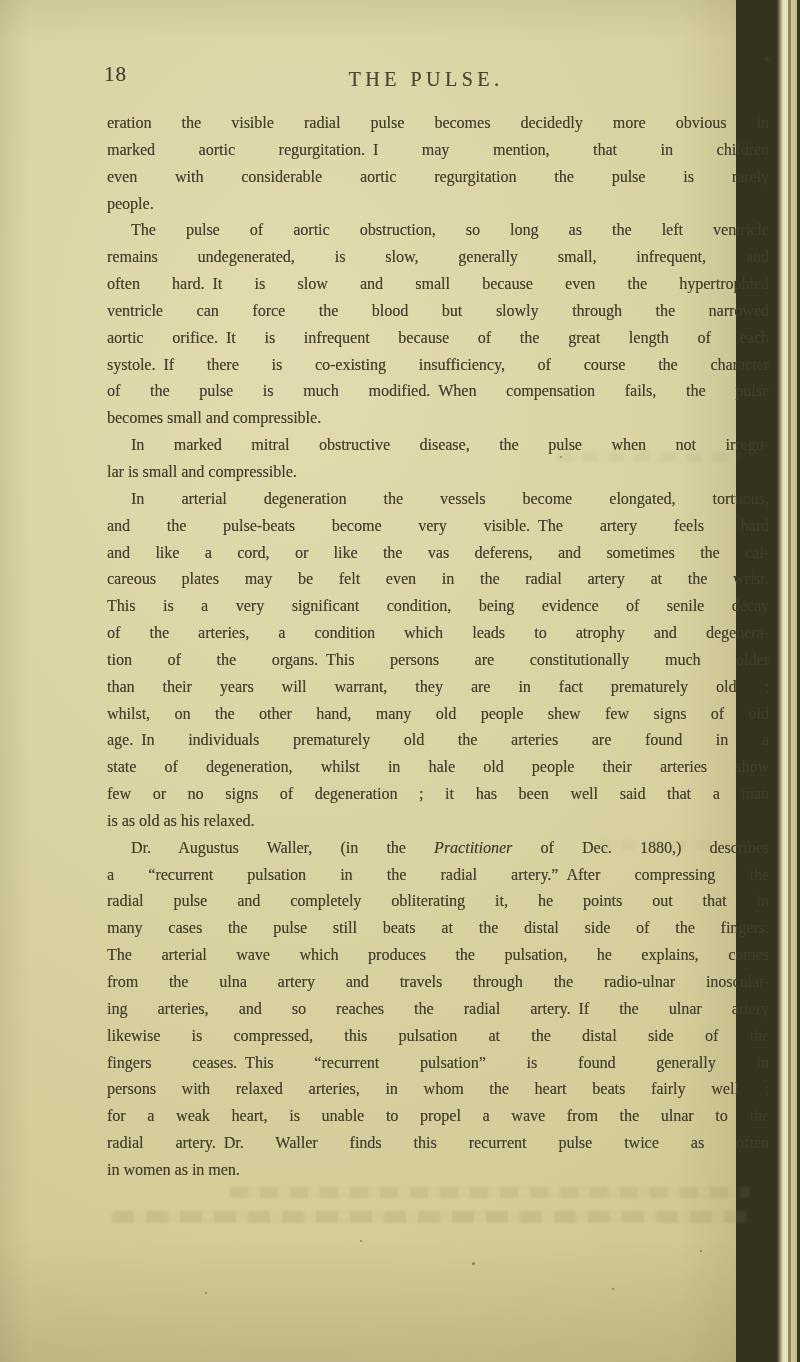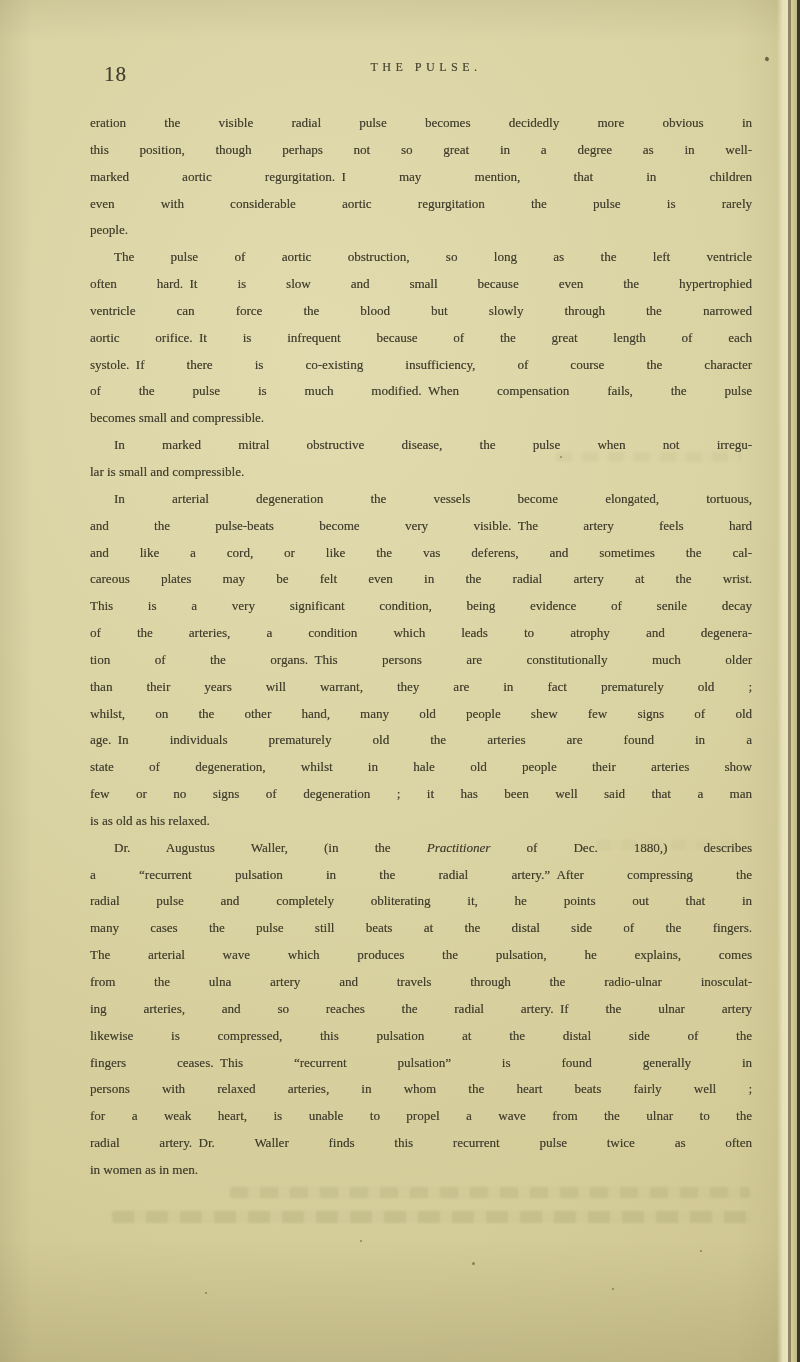--- a/index.html
+++ b/index.html
@@ -7,21 +7,21 @@
     padding: 0;
     width: 800px;
     height: 1362px;
     overflow: hidden;
     background: #35321f;
     font-family: "Liberation Serif", "DejaVu Serif", serif;
   }
   .page {
     position: absolute;
     left: 0; top: 0;
-    width: 800px;
+    width: 736px;
     height: 1362px;
     background:
       radial-gradient(130% 95% at 40% 26%, #e2dbaf 0%, #dad3a3 38%, #d4cc99 68%, #cbc28c 100%);
   }
   
   .page::before {
     content: "";
     position: absolute;
     inset: 0;
     pointer-events: none;
@@ -43,33 +43,33 @@
   .page-number {
     position: absolute;
     left: 104px; top: 62px;
     font-size: 21px;
     letter-spacing: 1px;
     color: #44402e;
     text-shadow: 0.2px 0.2px 0.6px rgba(68,64,46,0.5);
   }
   .running-header {
     position: absolute;
-    left: 95px; top: 60px;
+    left: 95px; top: 68px;
     width: 662px;
     text-align: center;
-    font-size: 12px;
+    font-size: 20px;
     letter-spacing: 4.5px;
     color: #4a4633;
     text-shadow: 0.2px 0.2px 0.6px rgba(74,70,51,0.5);
   }
   .text-block {
     position: absolute;
-    left: 90px; top: 110px;
+    left: 107px; top: 110px;
     width: 662px;
-    font-size: 13px;
+    font-size: 16px;
     line-height: 26.85px;
     color: #423e2d;
     text-align: justify;
     text-shadow: 0.25px 0.25px 0.6px rgba(66,62,45,0.55);
   }
   .text-block .line { text-align-last: justify; }
   .text-block .line.last { text-align-last: left; }
   .text-block .line.indent { text-indent: 24px; }
   .text-block i { font-style: italic; }
 
@@ -107,25 +107,25 @@
 </head>
 <body>
 
 <div class="page">
 
   <div class="page-number">18</div>
   <div class="running-header">THE PULSE.</div>
 
   <div class="text-block">
       <div class="line">eration the visible radial pulse becomes decidedly more obvious in</div>
-      <div class="line">this position, though perhaps not so great in a degree as in well-</div>
       <div class="line">marked aortic regurgitation. I may mention, that in children</div>
       <div class="line">even with considerable aortic regurgitation the pulse is rarely</div>
       <div class="line last">people.</div>
       <div class="line indent">The pulse of aortic obstruction, so long as the left ventricle</div>
+      <div class="line">remains undegenerated, is slow, generally small, infrequent, and</div>
       <div class="line">often hard. It is slow and small because even the hypertrophied</div>
       <div class="line">ventricle can force the blood but slowly through the narrowed</div>
       <div class="line">aortic orifice. It is infrequent because of the great length of each</div>
       <div class="line">systole. If there is co-existing insufficiency, of course the character</div>
       <div class="line">of the pulse is much modified. When compensation fails, the pulse</div>
       <div class="line last">becomes small and compressible.</div>
       <div class="line indent">In marked mitral obstructive disease, the pulse when not irregu-</div>
       <div class="line last">lar is small and compressible.</div>
       <div class="line indent">In arterial degeneration the vessels become elongated, tortuous,</div>
       <div class="line">and the pulse-beats become very visible. The artery feels hard</div>

